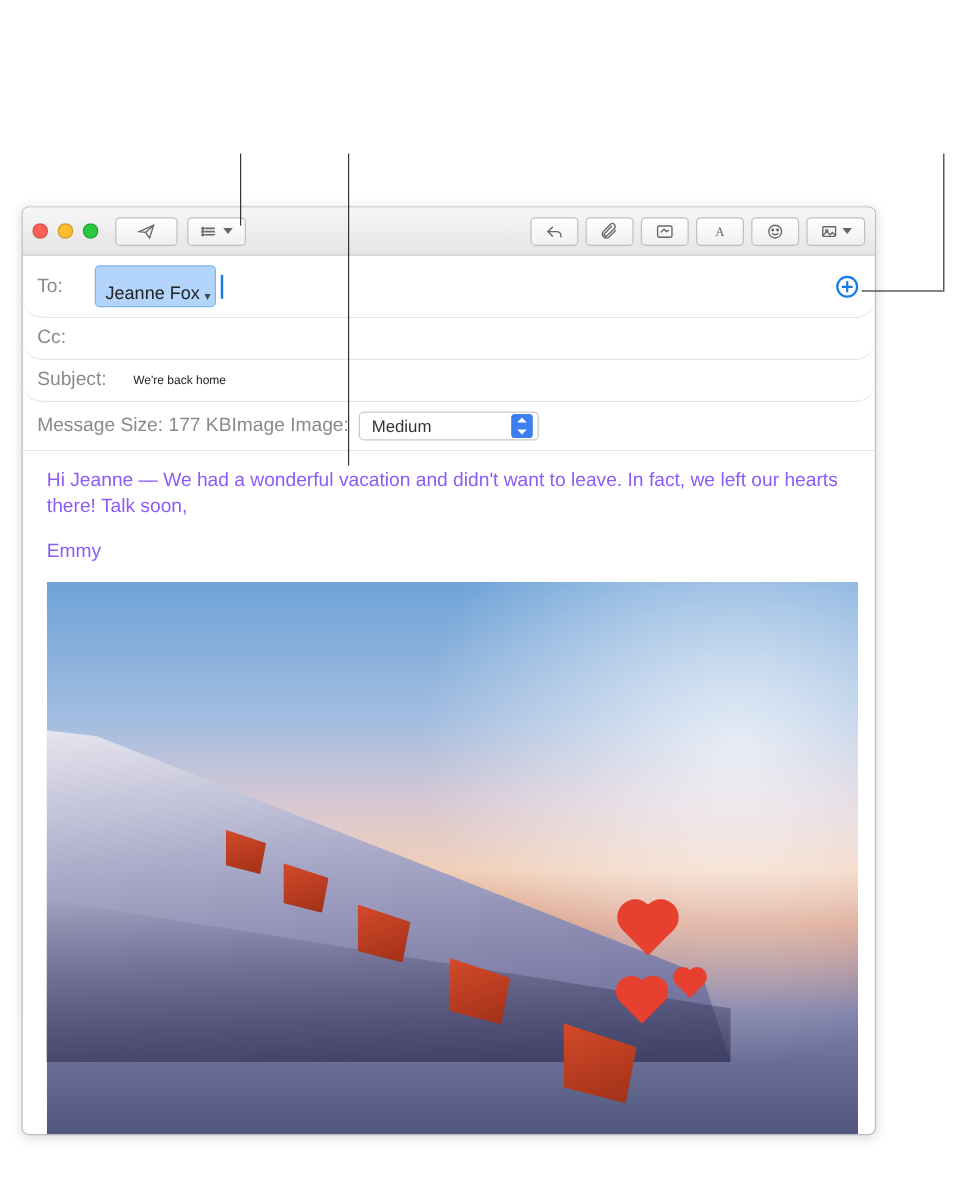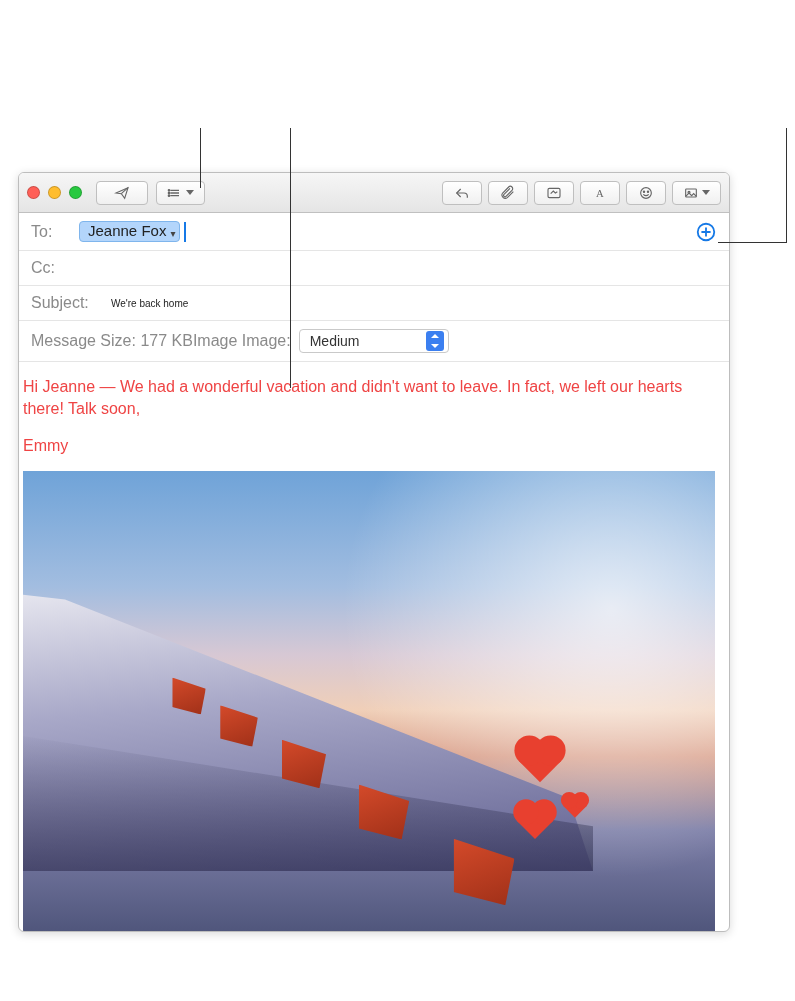--- a/index.html
+++ b/index.html
@@ -69,32 +69,33 @@
     gap: 6px;
   }
   .field-row {
     display: flex;
     align-items: center;
     border-bottom: 1px solid #e5e5e5;
     padding: 8px 12px;
     font-size: 16px;
     color: #333;
     position: relative;
+    border-radius: 16px;
   }
   .field-label {
     color: #8a8a8a;
     margin-right: 8px;
     min-width: 40px;
   }
   .field-label.wide { min-width: 72px; }
   .recipient-pill {
     background: #b3d5fb;
     border: 1px solid #7fb5ec;
     border-radius: 4px;
-    padding: 0 4px 2px 8px;
+    padding: 14px 4px 2px 8px;
     font-size: 15px;
     display: flex;
     align-items: flex-end;
     gap: 4px;
     color: #222;
   }
   .recipient-pill .chev {
     font-size: 10px;
     color: #444;
   }
@@ -153,24 +154,24 @@
   }
   .select-arrows::before {
     top: 3px;
     border-bottom: 4px solid #fff;
   }
   .select-arrows::after {
     bottom: 3px;
     border-top: 4px solid #fff;
   }
   .body-area {
-    padding: 14px 14px 0 4px;
+    padding: 14px 14px 0 20px;
     font-size: 16px;
     line-height: 1.4;
-    color: #ef4444;
+    color: #8b5cf6;
   }
   .body-area p { margin-bottom: 14px; }
   .image-attachment {
     width: 100%;
     height: 460px;
     position: relative;
     overflow: hidden;
   }
   .sky {
     position: absolute; inset: 0;

